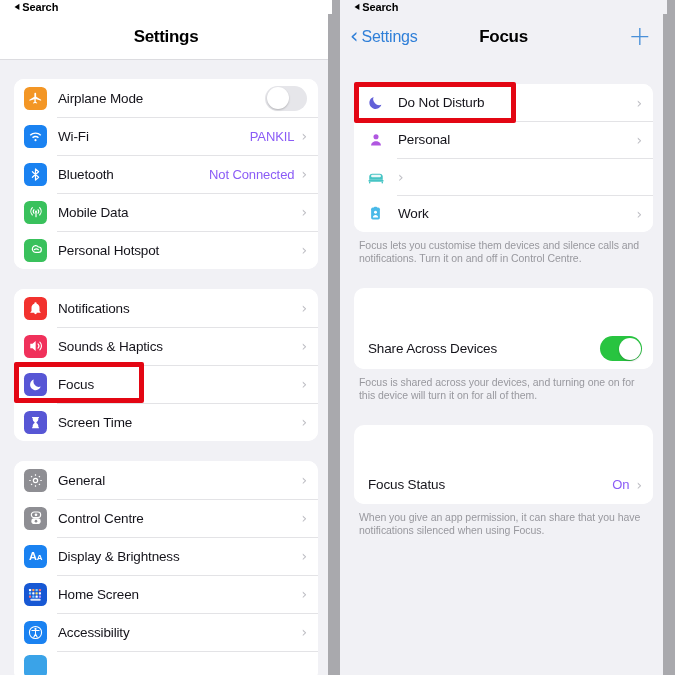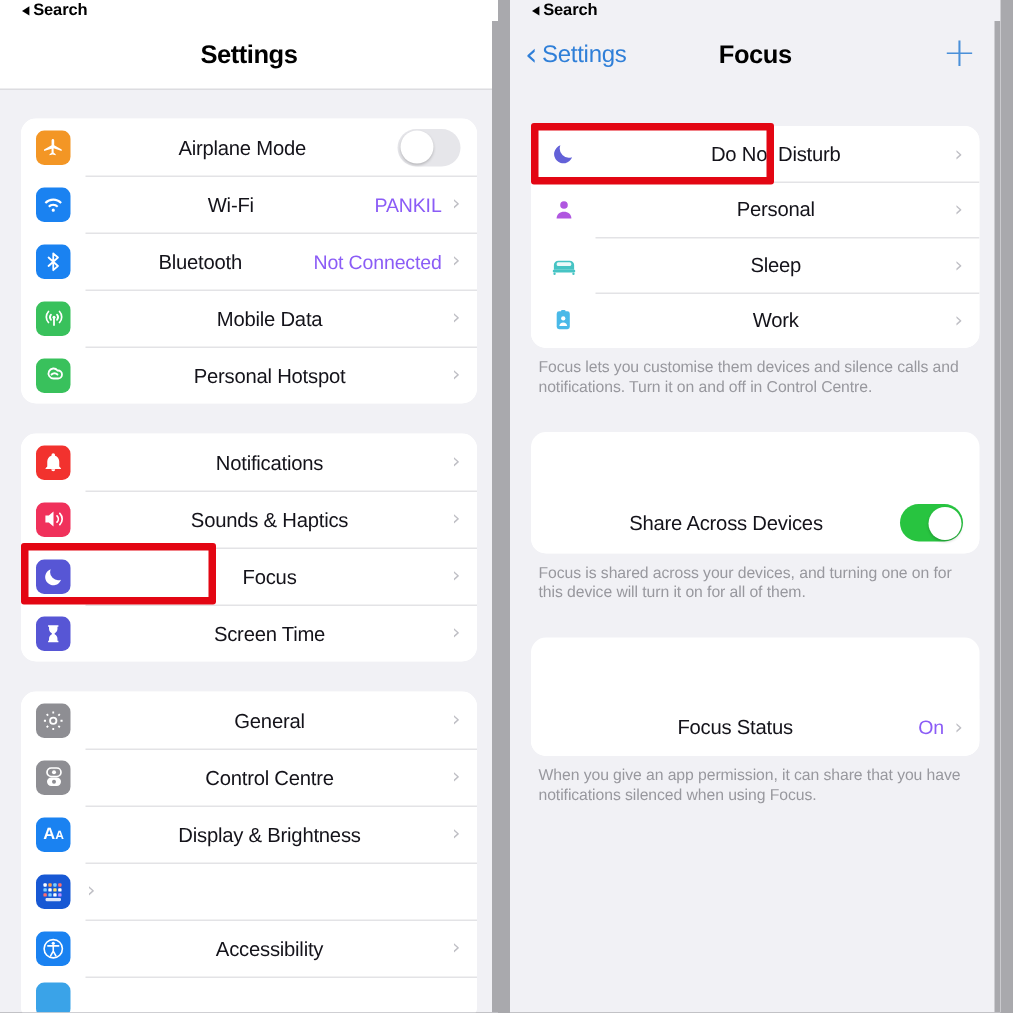--- a/index.html
+++ b/index.html
@@ -111,21 +111,20 @@
     height: calc(675px - 60px);
     overflow: hidden;
     padding: 0 14px;
   }
 
   .group {
     background: #ffffff;
     border-radius: 10px;
     overflow: hidden;
     margin-top: 19px;
-    text-align: center;
   }
 
   .row {
     display: flex;
     align-items: center;
     min-height: 38px;
     padding: 0 11px 0 10px;
     position: relative;
     cursor: pointer;
     background: #ffffff;
@@ -394,20 +393,21 @@
                   <rect x="8" y="5.5" width="2.4" height="2.4" rx="0.6" fill="#ffe066"></rect>
                   <rect x="11.5" y="5.5" width="2.4" height="2.4" rx="0.6"></rect>
                 <rect x="1" y="9" width="2.4" height="2.4" rx="0.6" fill="#ff6d6d"></rect>
                   <rect x="4.5" y="9" width="2.4" height="2.4" rx="0.6" fill="#7ed0ff"></rect>
                   <rect x="8" y="9" width="2.4" height="2.4" rx="0.6"></rect>
                   <rect x="11.5" y="9" width="2.4" height="2.4" rx="0.6" fill="#b58cff"></rect>
                 <rect x="2.5" y="12.5" width="11" height="2.2" rx="0.8" fill="#ffffff" opacity="0.85"></rect>
               </g>
             </svg>
           </span>
+          <span class="row-label">Home Screen</span>
           <span class="chevron">›</span>
         </div>
 
         <div class="row">
           <span class="app-icon" style="background:#1a82f1">
             <svg width="17" height="17" viewBox="0 0 24 24">
                 <circle cx="12" cy="12" r="8.6" fill="none" stroke="#fff" stroke-width="1.5"></circle>
                 <circle cx="12" cy="6.9" r="1.5" fill="#fff"></circle>
                 <path d="M6.9 9.3h10.2M12 9.3v5M12 14.3l-2.5 4.5M12 14.3l2.5 4.5" stroke="#fff" stroke-width="1.5" stroke-linecap="round" fill="none"></path>
               </svg>
@@ -475,21 +475,20 @@
         <div class="row" style="min-height:37px">
           <span class="glyph-icon">
             <svg width="18" height="18" viewBox="0 0 24 24" fill="#46c4c4">
                 <path d="M3 11.5c0-2.2 1.8-3.8 4-3.8h10c2.2 0 4 1.6 4 3.8v4.2H3z"></path>
                 <rect x="2" y="15.8" width="20" height="2.4" rx="1"></rect>
                 <rect x="2.6" y="18.3" width="2" height="2.2" rx="0.9"></rect>
                 <rect x="19.4" y="18.3" width="2" height="2.2" rx="0.9"></rect>
                 <rect x="5.5" y="9" width="13" height="3.4" rx="1.4" fill="#ffffff" opacity="0.9"></rect>
               </svg>
           </span>
-          <span class="row-label">Sleep</span>
           <span class="chevron">›</span>
         </div>
 
         <div class="row" style="min-height:37px">
           <span class="glyph-icon">
             <svg width="15" height="15" viewBox="0 0 24 24" fill="#49b9e8">
                 <rect x="5" y="2.5" width="14" height="19" rx="2.6"></rect>
                 <rect x="9.6" y="1" width="4.8" height="3.4" rx="1.2"></rect>
                 <circle cx="12" cy="10" r="2.3" fill="#ffffff"></circle>
                 <path d="M7.8 18.2c0-2.3 1.9-3.9 4.2-3.9s4.2 1.6 4.2 3.9z" fill="#ffffff"></path>

